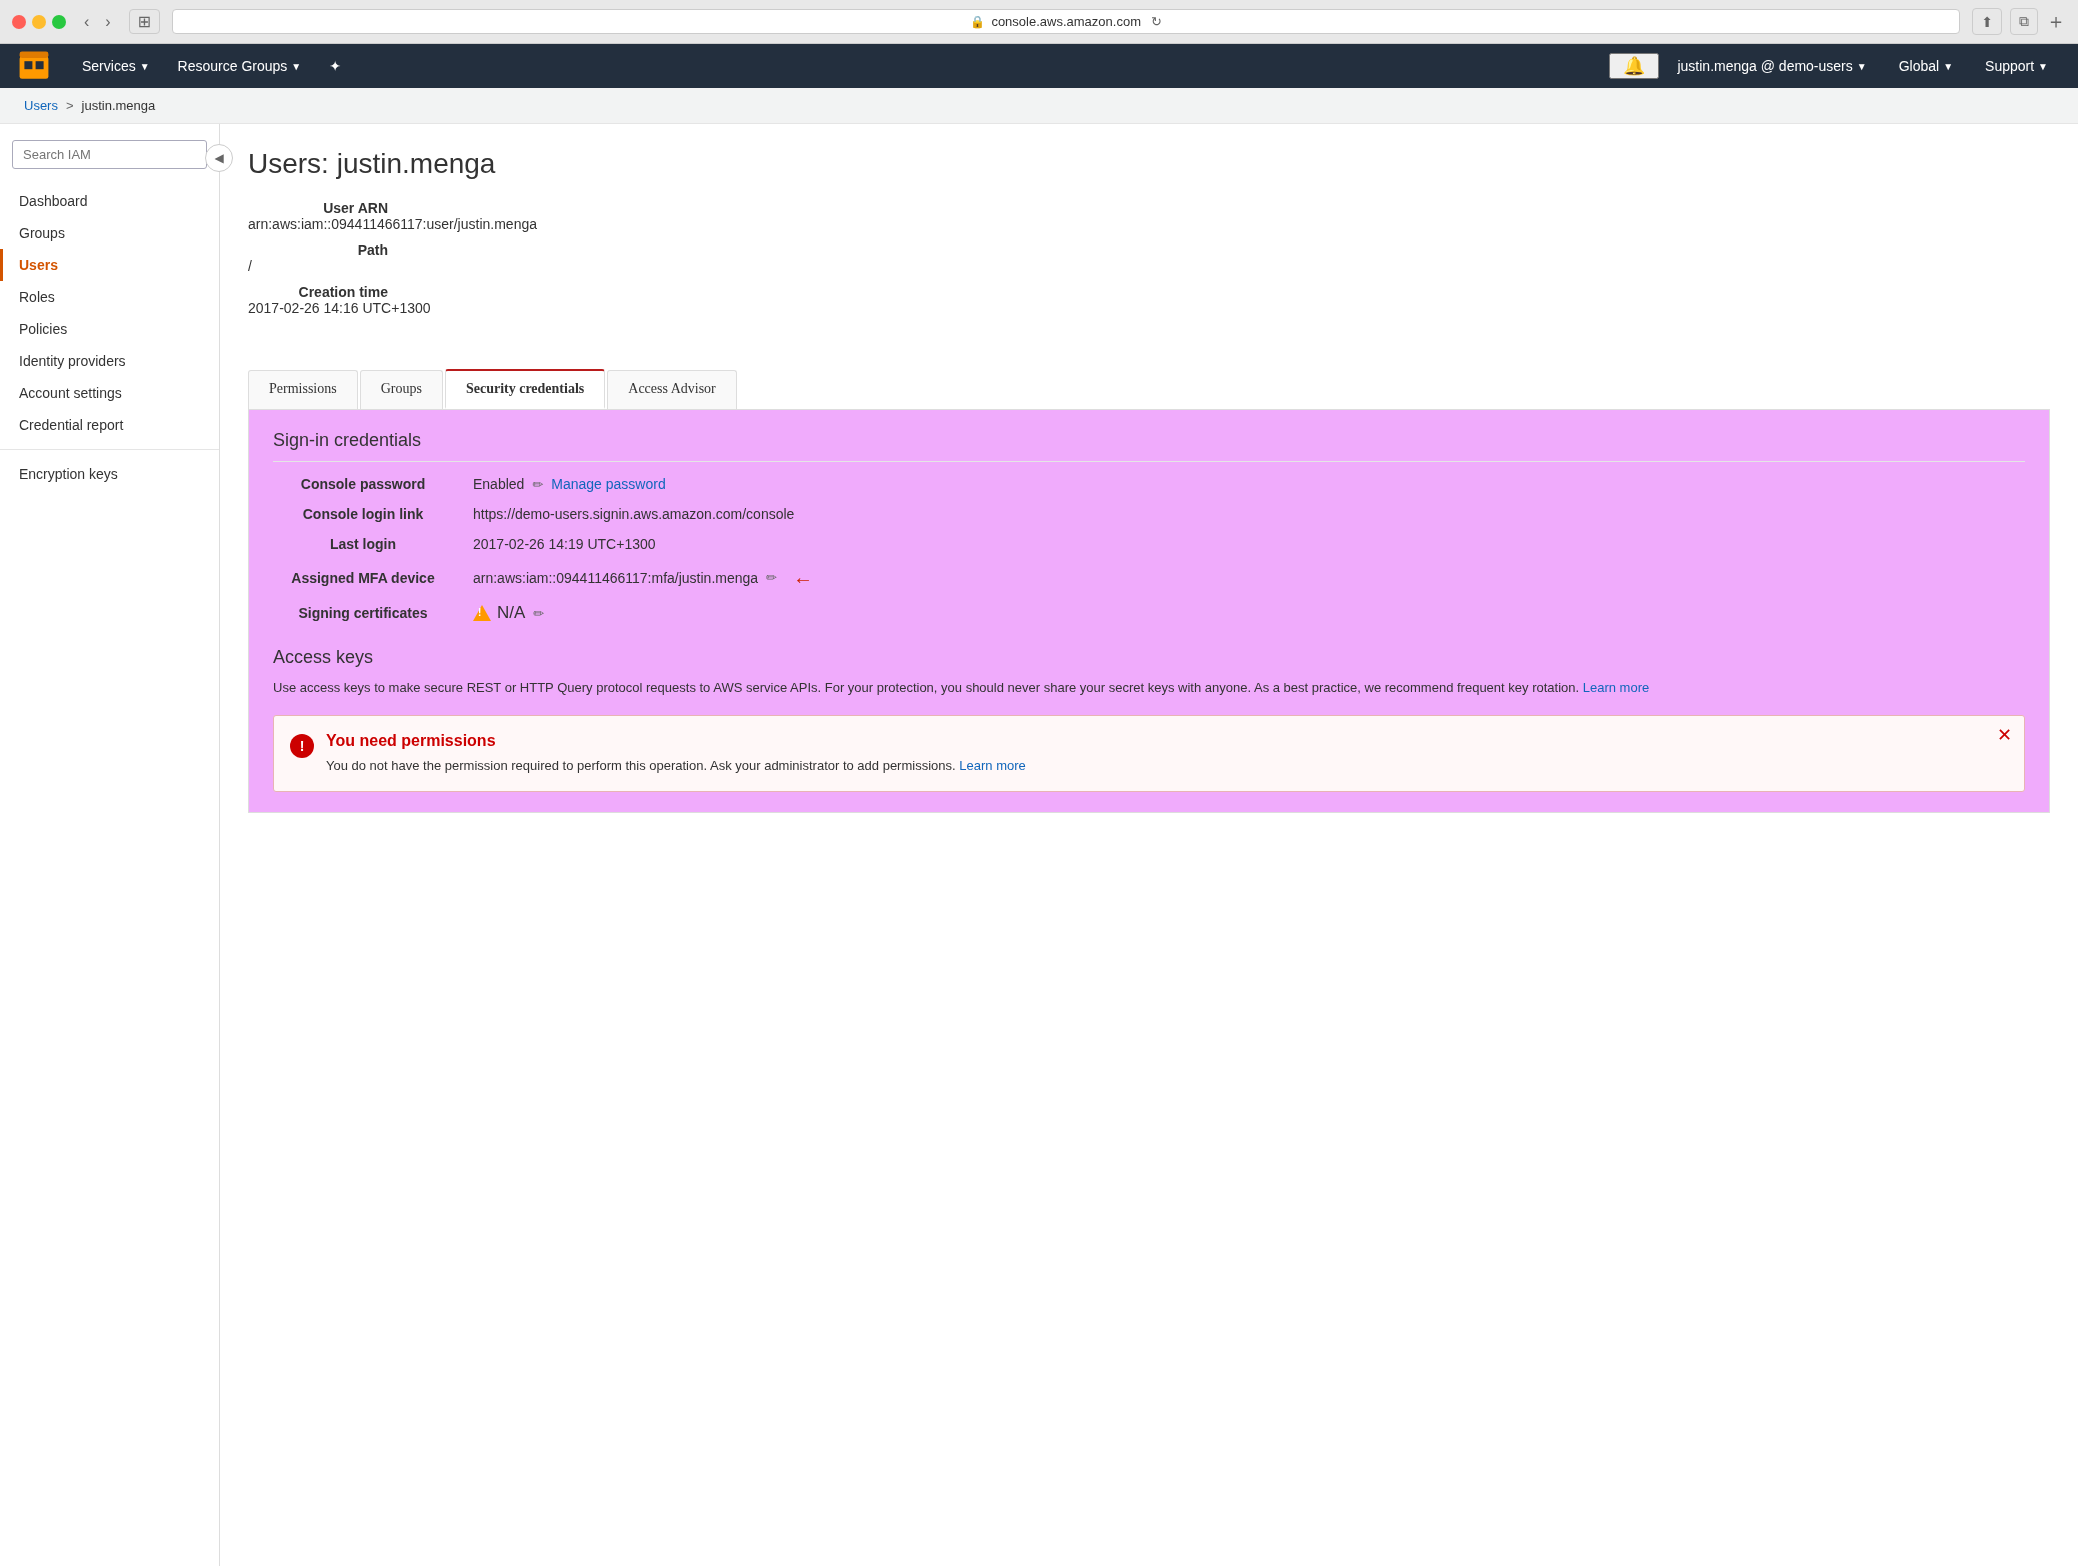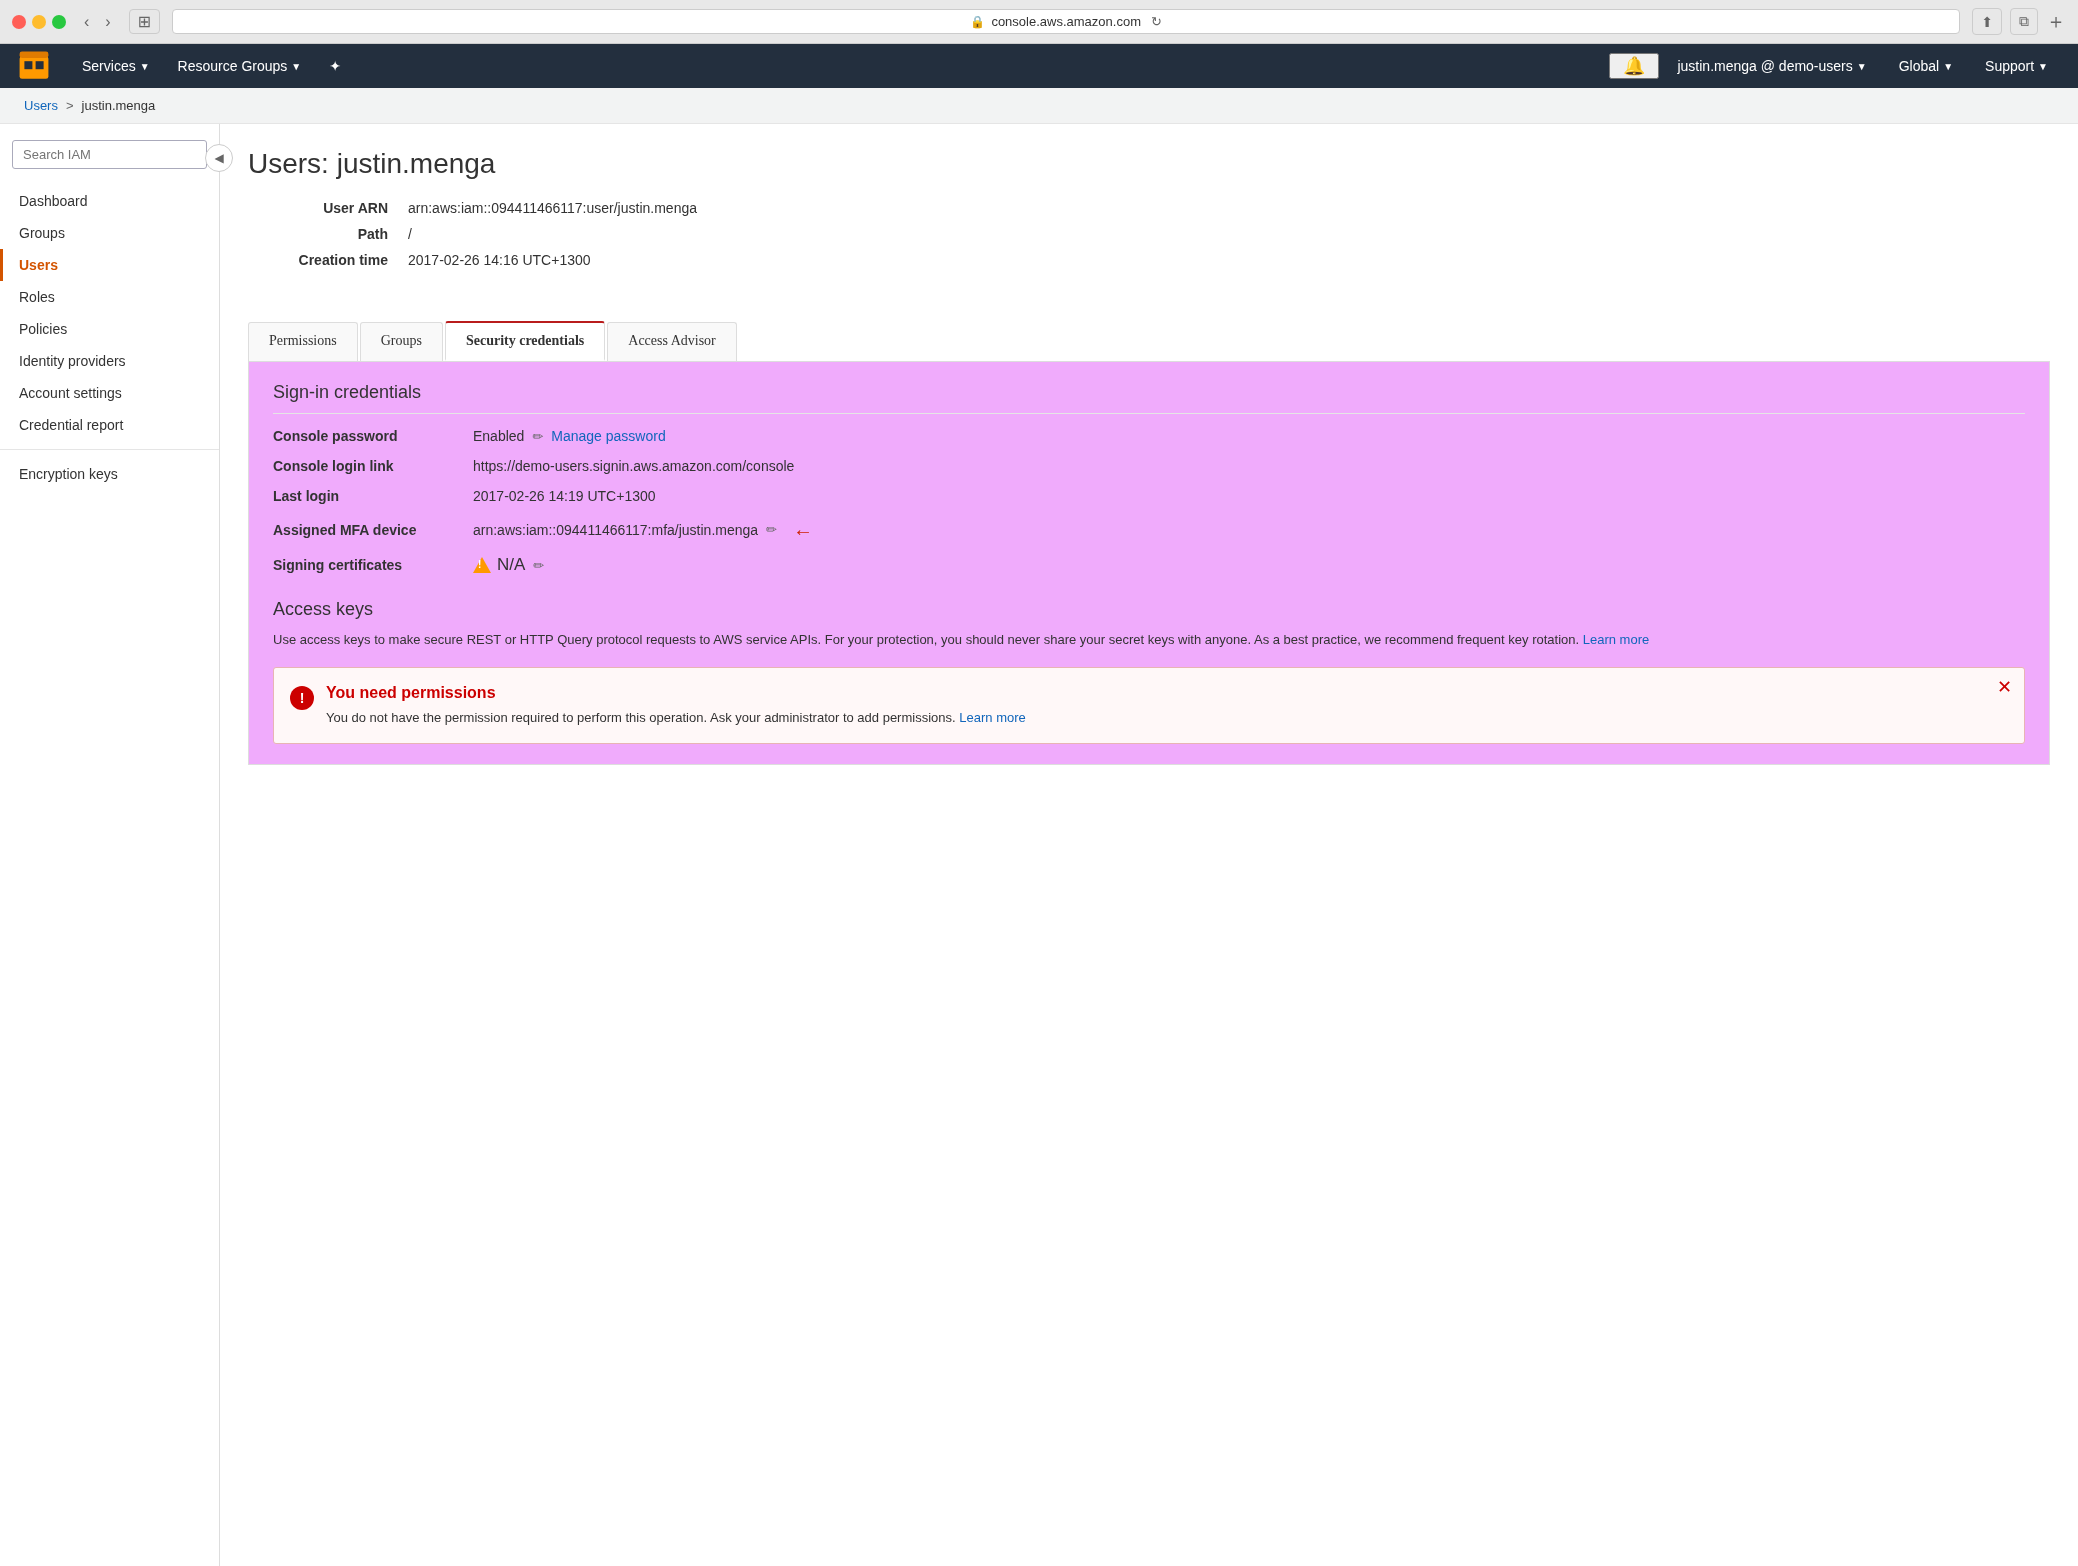--- a/index.html
+++ b/index.html
@@ -171,20 +171,21 @@
     
     .user-info-section {
       margin-bottom: 24px;
       padding-bottom: 20px;
     }
     .user-info-row {
       display: flex;
       align-items: baseline;
       margin-bottom: 10px;
       font-size: 14px;
+      flex-direction: column;
     }
     .user-info-label {
       font-weight: bold;
       width: 140px;
       flex-shrink: 0;
       text-align: right;
       margin-right: 20px;
       color: #333;
     }
     .user-info-value { color: #333; }
@@ -235,21 +236,21 @@
     .credentials-row {
       display: flex;
       align-items: center;
       margin-bottom: 14px;
       font-size: 14px;
     }
     .credentials-label {
       font-weight: bold;
       width: 180px;
       flex-shrink: 0;
-      text-align: left;
+      text-align: center;
       margin-right: 20px;
       color: #333;
     }
     .credentials-value { color: #333; display: flex; align-items: center; gap: 8px; }
     .credentials-link { color: #1166bb; cursor: pointer; text-decoration: none; }
     .edit-icon { color: #666; cursor: pointer; font-size: 13px; }
 
     .arrow-indicator {
       display: inline-flex;
       align-items: center;

